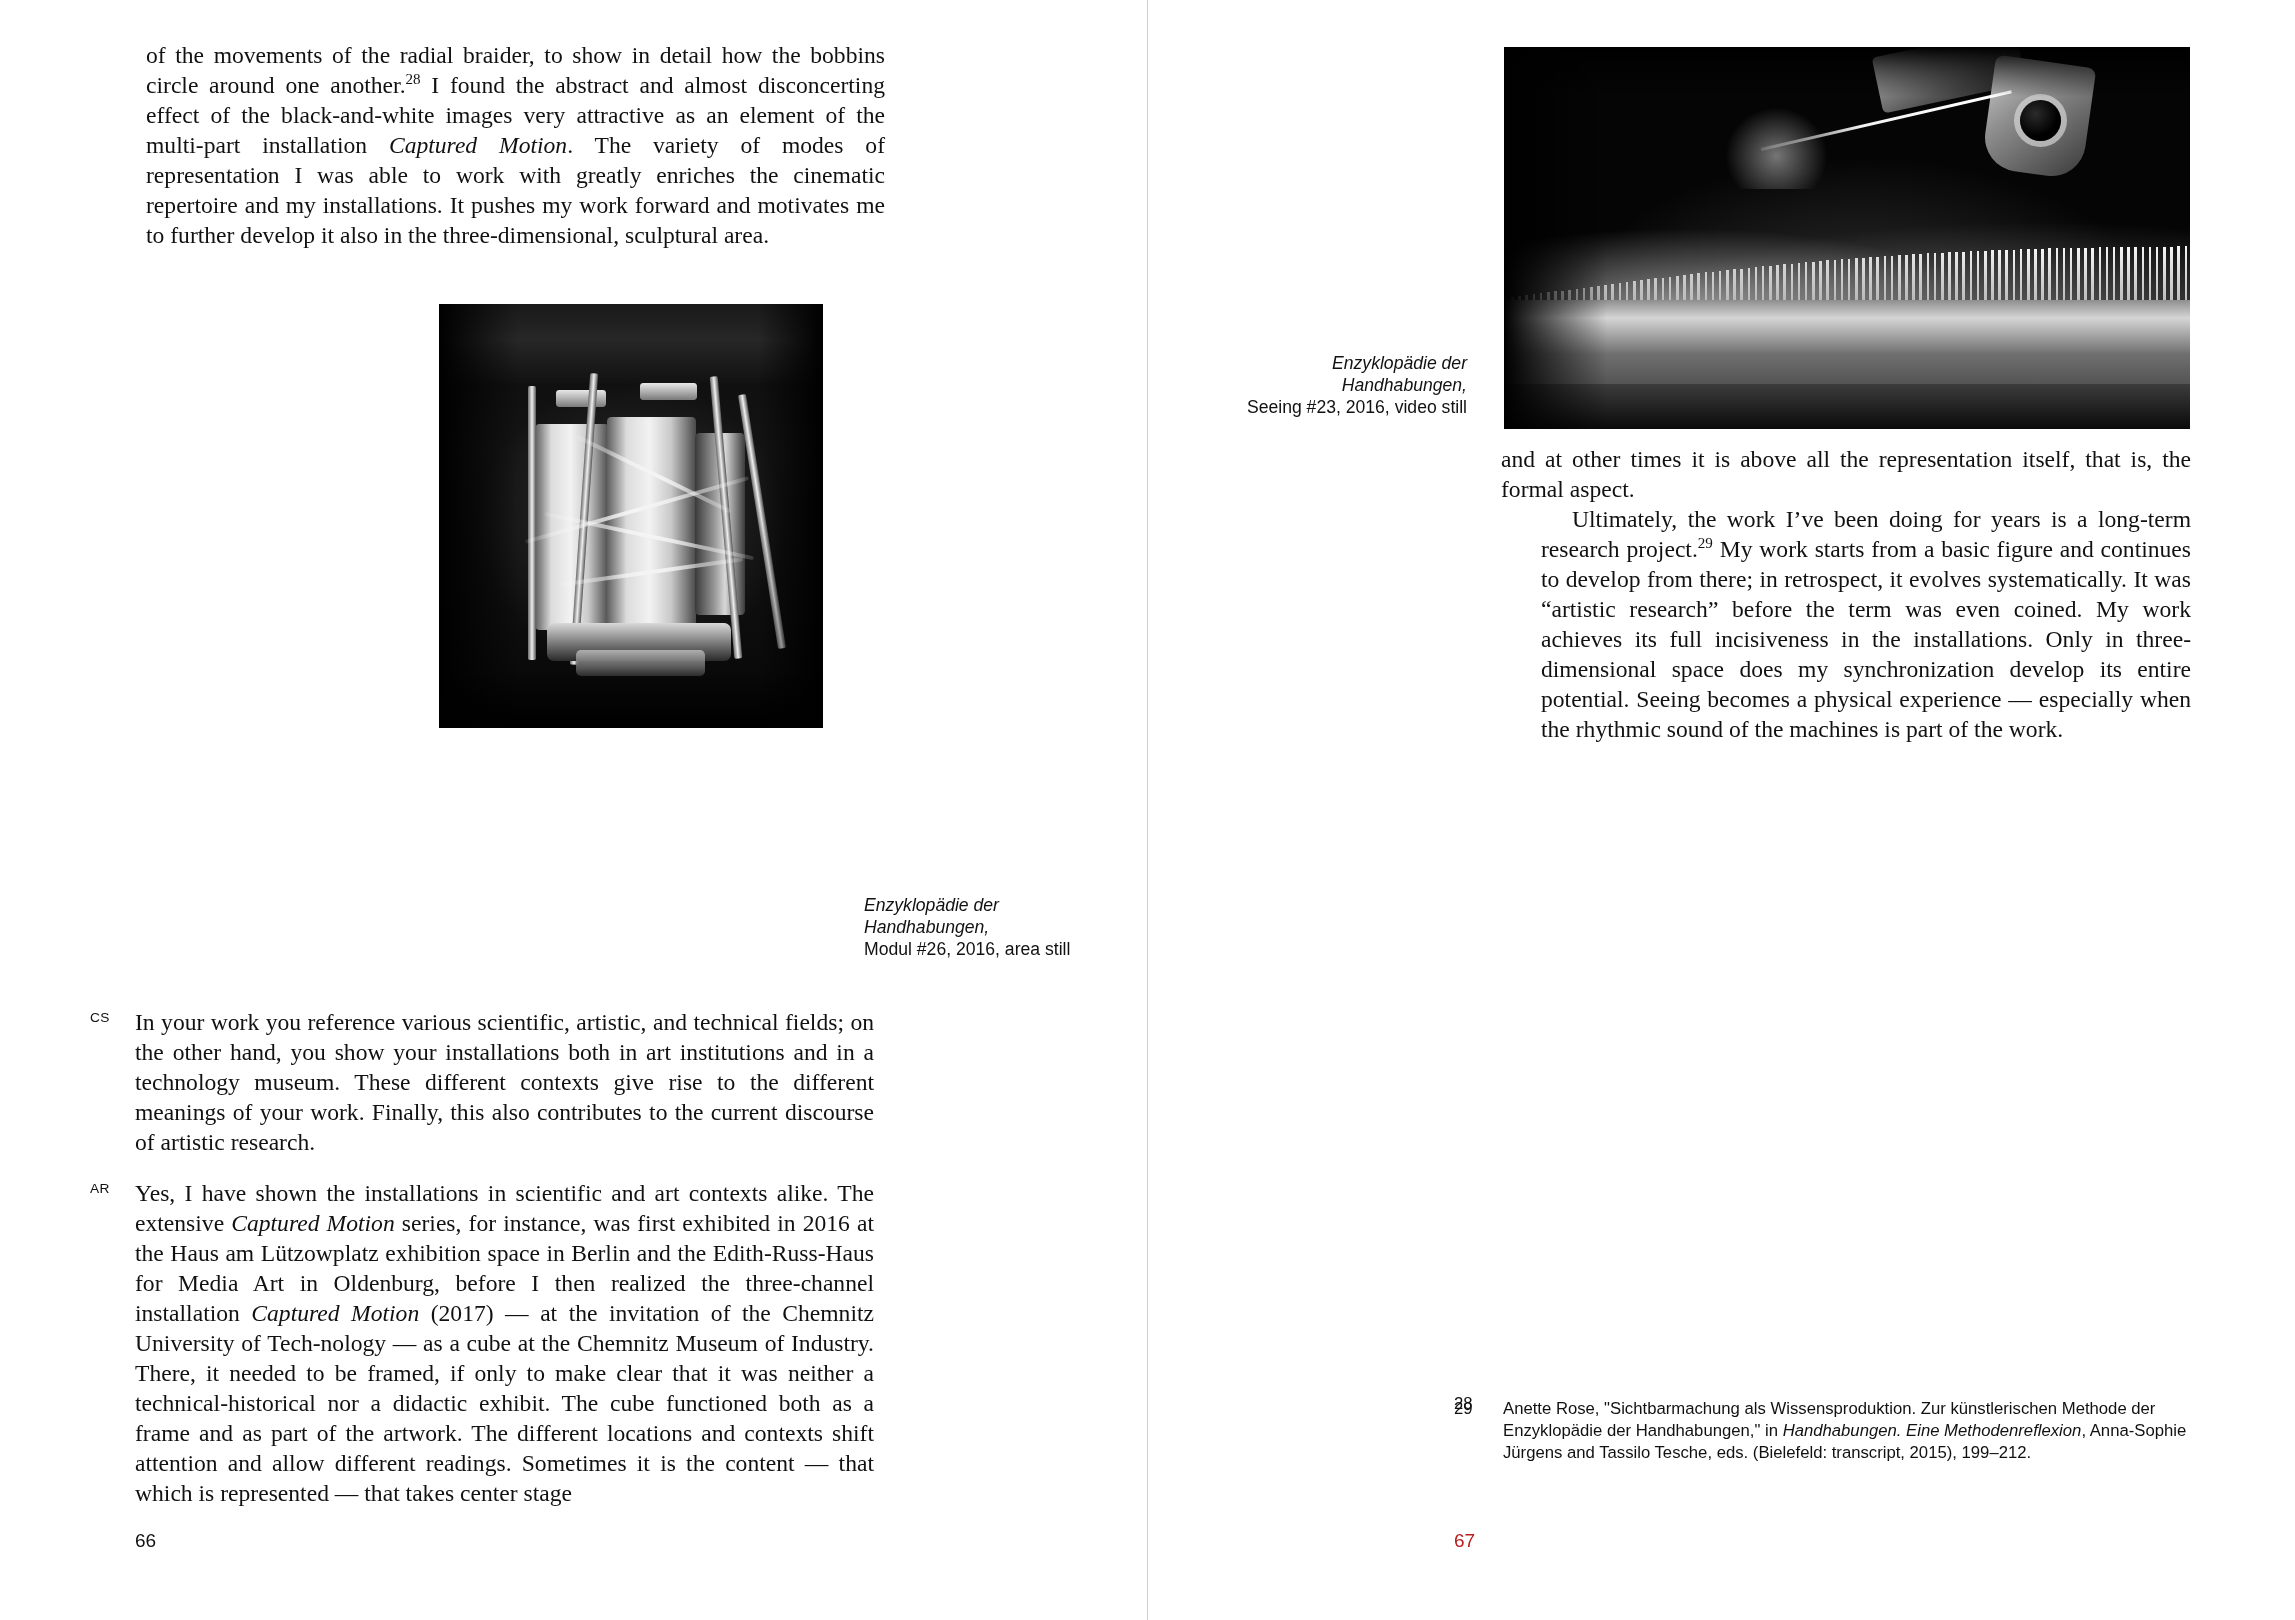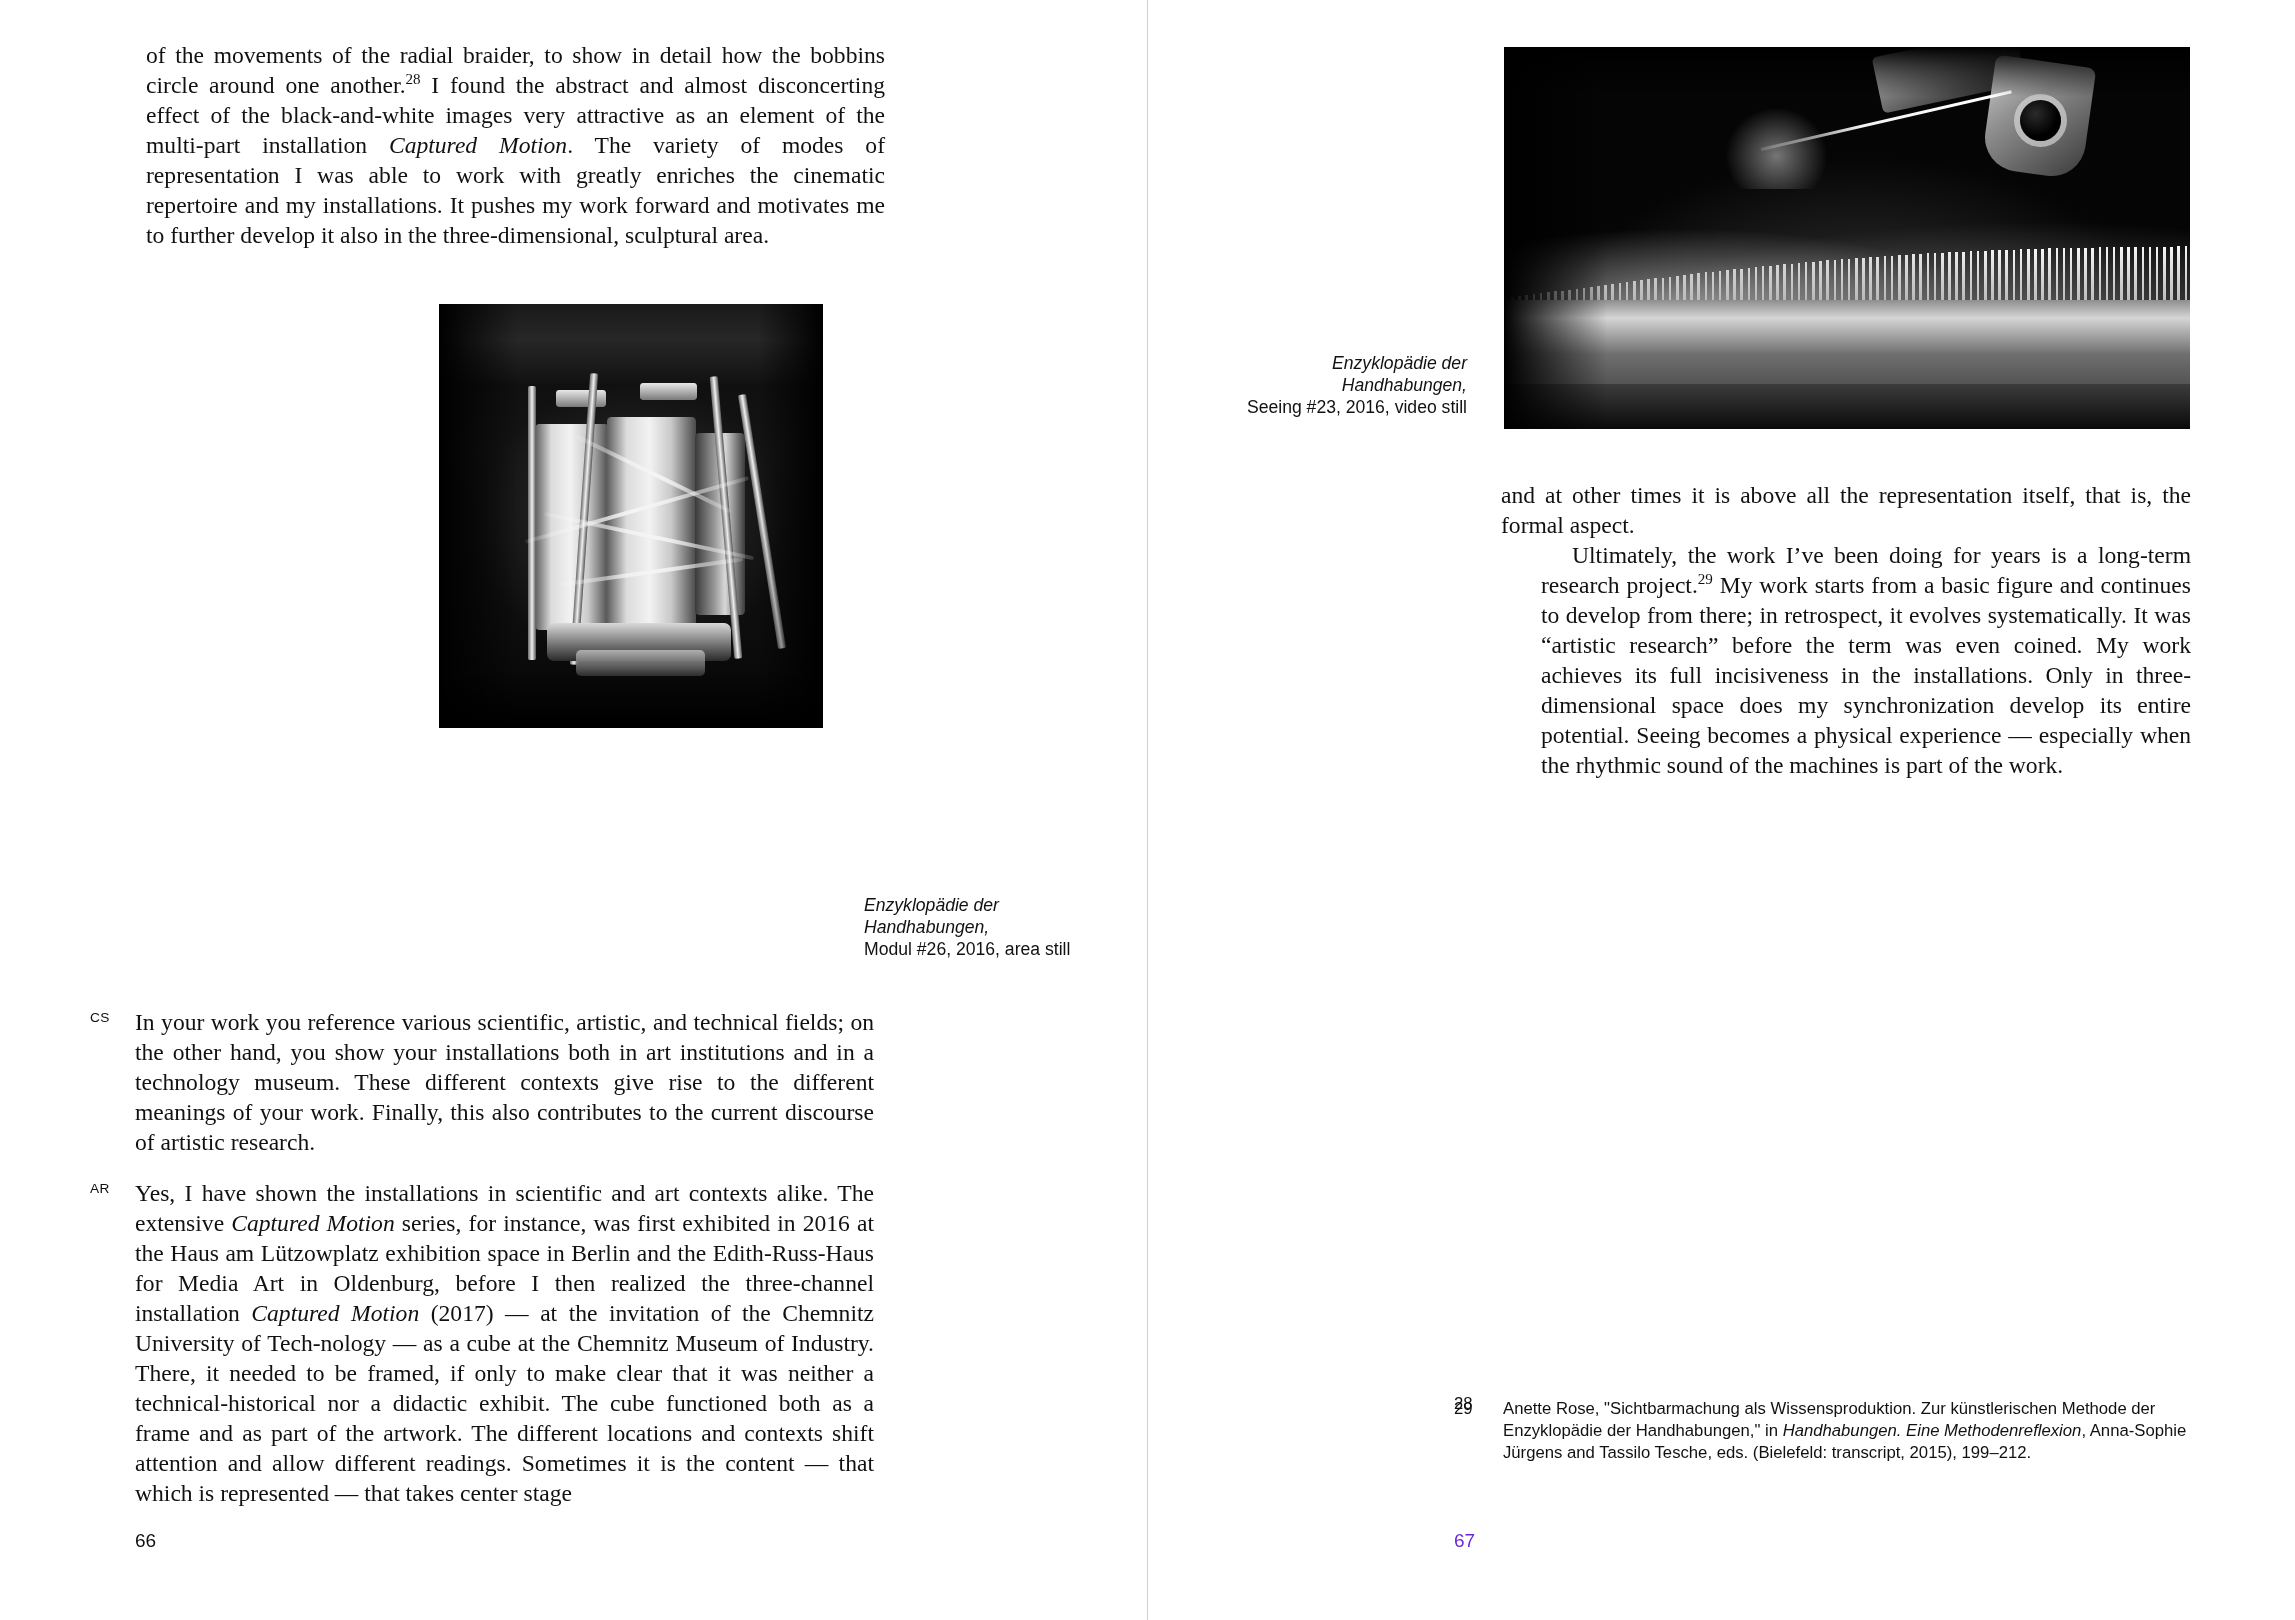--- a/index.html
+++ b/index.html
@@ -113,21 +113,21 @@
     font-family: "Liberation Sans", sans-serif;
     font-size: 19px;
     color: #111;
   }
   #folio-right {
     position: absolute;
     left: 1454px;
     top: 1530px;
     font-family: "Liberation Sans", sans-serif;
     font-size: 19px;
-    color: #6d28d9;
+    color: #b91c1c;
   }
 
   
   #fig-right {
     position: absolute;
     left: 1504px;
     top: 47px;
     width: 686px;
     height: 382px;
     background: #000;
@@ -142,21 +142,21 @@
     font-family: "Liberation Sans", sans-serif;
     font-size: 17.6px;
     line-height: 22px;
     color: #111;
   }
   #cap-right .it { font-style: italic; }
 
   #right-body {
     position: absolute;
     left: 1501px;
-    top: 480px;
+    top: 444px;
     width: 690px;
   }
 
   
   #footnotes {
     position: absolute;
     left: 1454px;
     top: 1393px;
     width: 739px;
     font-family: "Liberation Sans", sans-serif;

